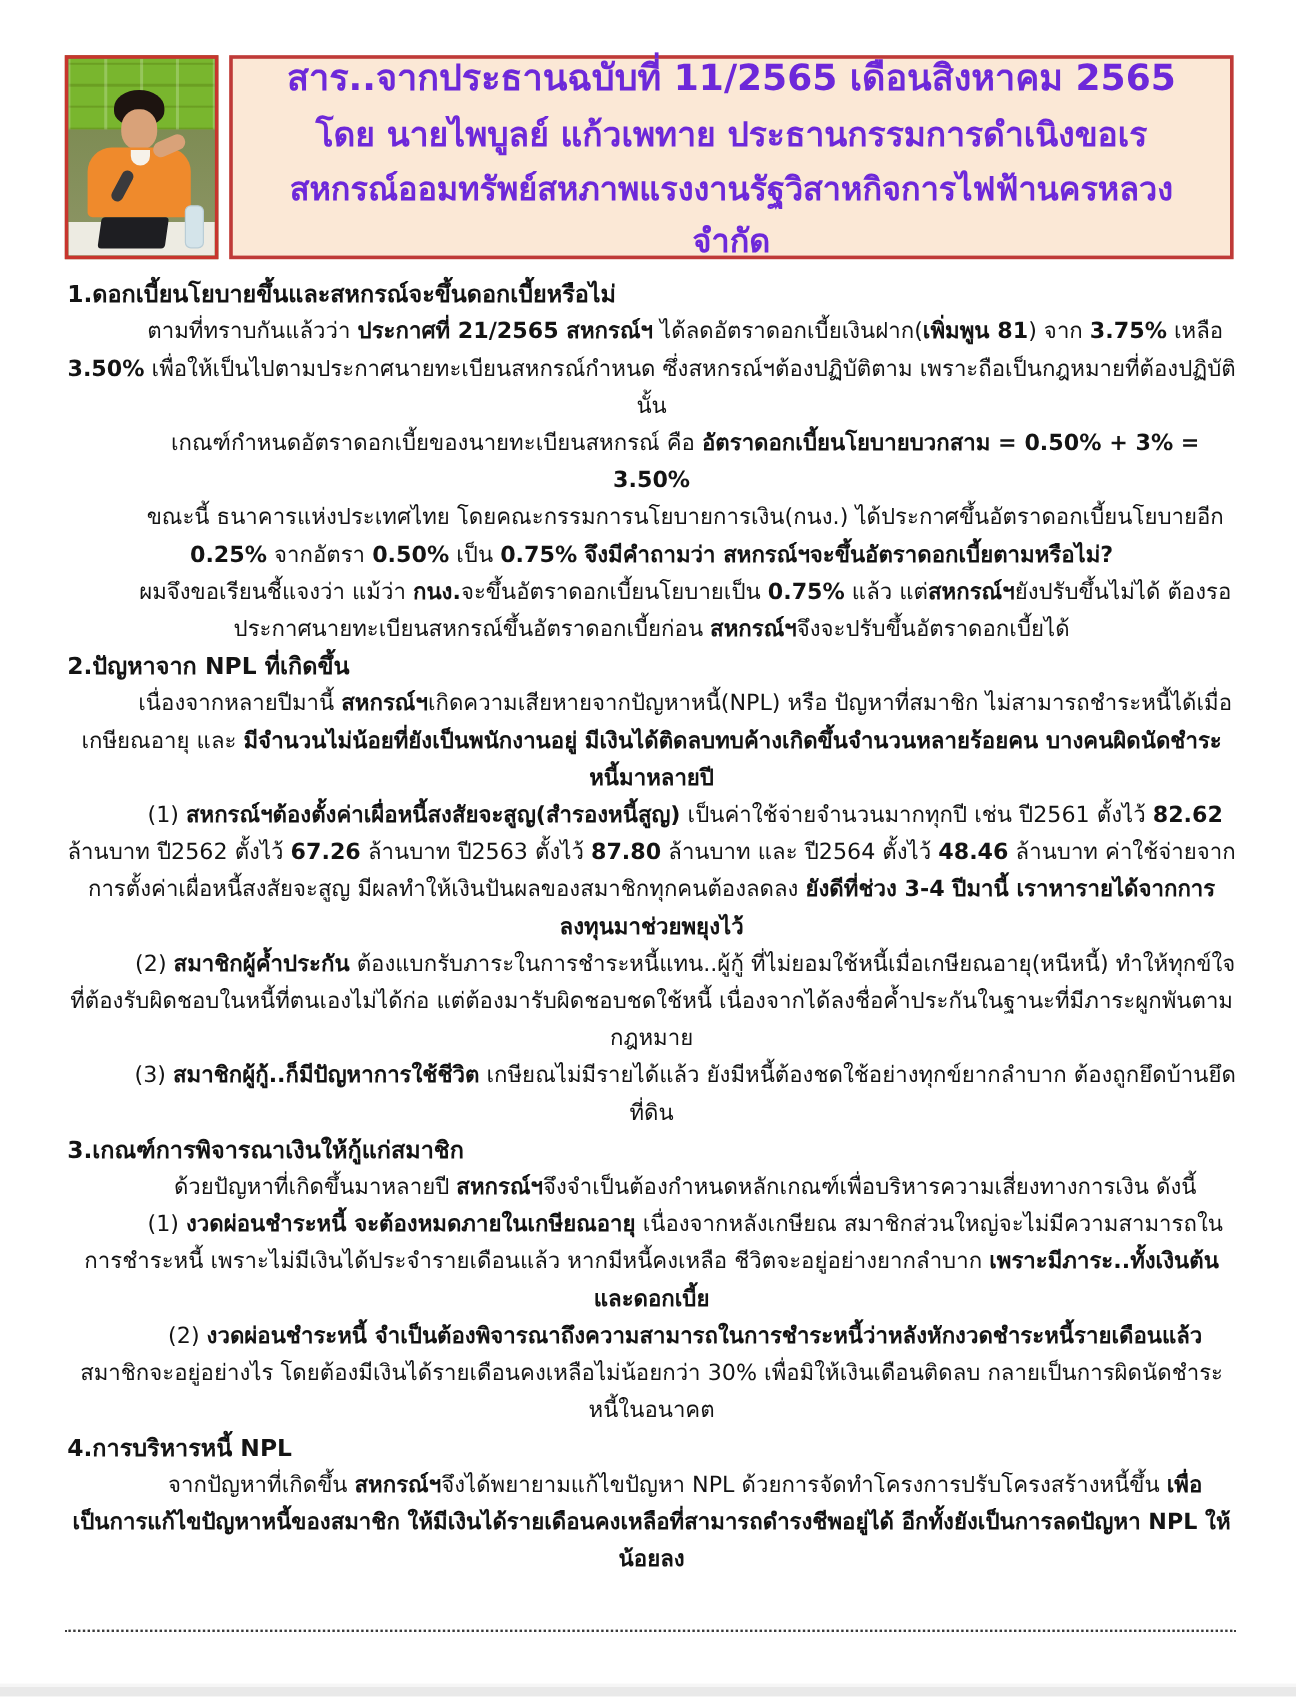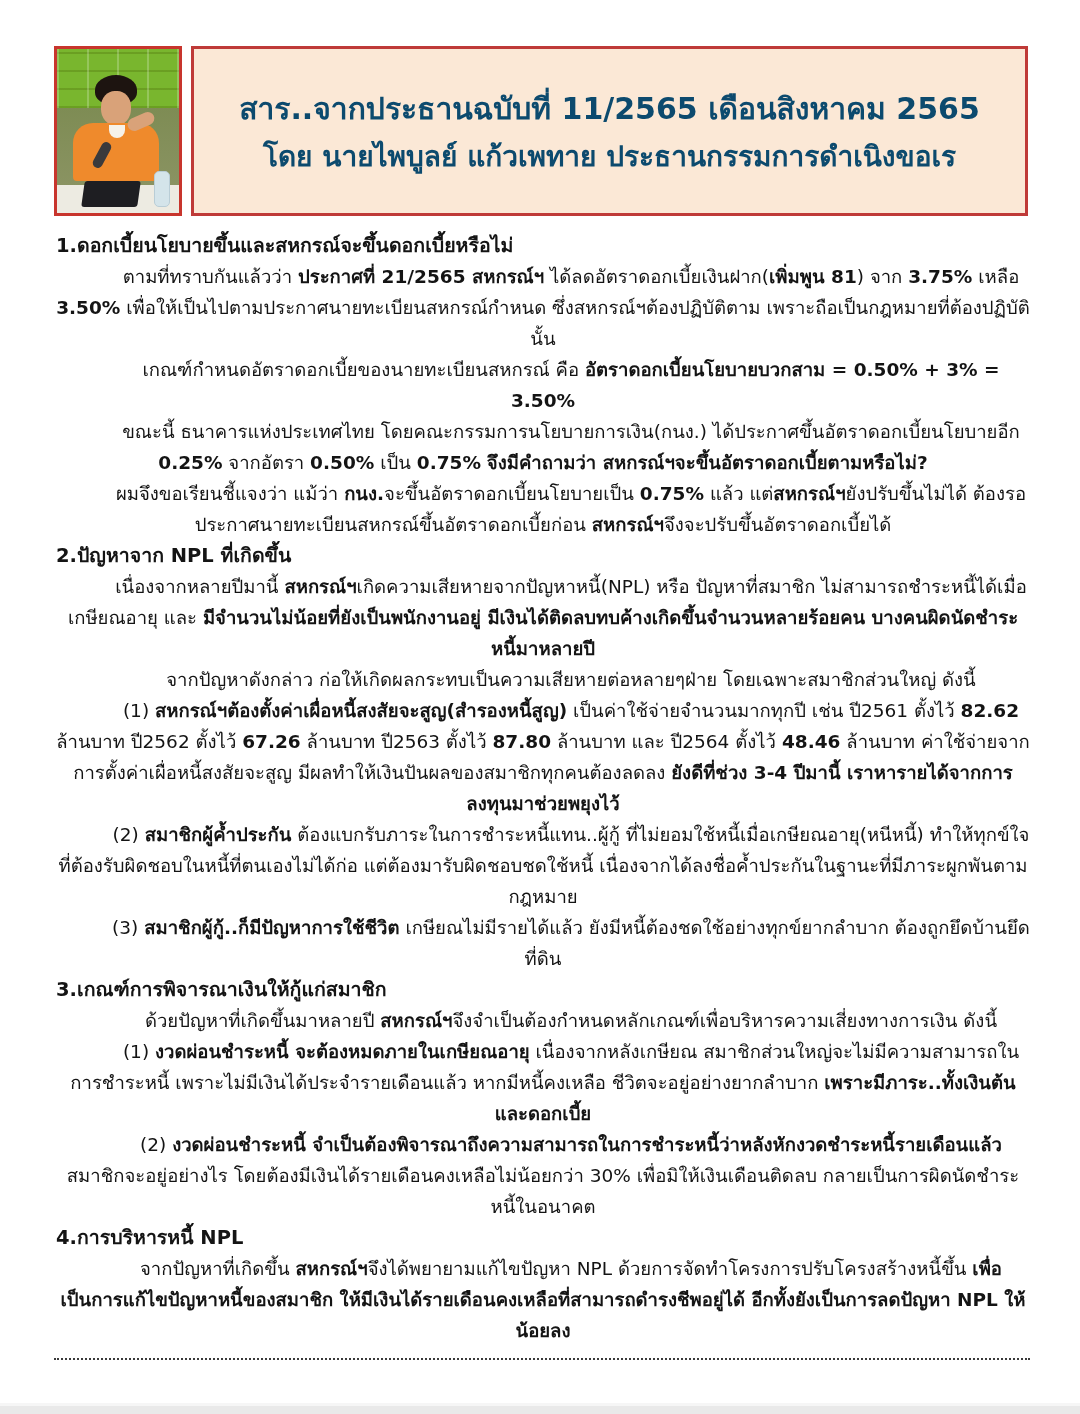--- a/index.html
+++ b/index.html
@@ -23,21 +23,21 @@
   .ph-table{position:absolute;bottom:0;left:0;right:0;height:17%;background:#edebe2;}
   .ph-hair{position:absolute;left:38px;top:26px;width:42px;height:30px;border-radius:50% 50% 42% 42%;background:#1d1410;}
   .ph-face{position:absolute;left:44px;top:42px;width:30px;height:34px;border-radius:46%;background:#d9a279;}
   .ph-shirt{position:absolute;left:16px;top:74px;width:86px;height:58px;border-radius:20px 20px 4px 4px;background:#ef8a2c;}
   .ph-collar{position:absolute;left:52px;top:76px;width:16px;height:13px;background:#f6f2ea;border-radius:0 0 8px 8px;}
   .ph-arm{position:absolute;left:70px;top:66px;width:28px;height:13px;background:#d9a279;border-radius:7px;transform:rotate(-24deg);}
   .ph-mic{position:absolute;left:40px;top:92px;width:10px;height:28px;background:#3a3a3c;border-radius:5px;transform:rotate(28deg);}
   .ph-laptop{position:absolute;left:26px;bottom:6px;width:56px;height:26px;background:#1e1e22;border-radius:3px;transform:skewX(-8deg);}
   .ph-bottle{position:absolute;right:9px;bottom:6px;width:14px;height:34px;background:#d4e4ea;border:1px solid #b9cdd6;border-radius:5px;}
   .title-box{
-    flex:1;border:3px solid #bf3a38;background:#fbe8d6;color:#0c4a6e;
+    flex:1;border:3px solid #bf3a38;background:#fbe8d6;color:#6d28d9;
     display:flex;flex-direction:column;justify-content:center;align-items:center;
     gap:2px;font-weight:bold;text-align:center;padding:6px 24px;box-sizing:border-box;
   }
   .tl1{font-size:30px;}
   .tl2{font-size:28px;}
   .tl3{font-size:27px;}
   
   .bodytext{
     position:absolute;top:230px;left:56px;right:50px;
     font-size:18.5px;line-height:31px;
@@ -74,32 +74,32 @@
       <div class="ph-shirt"></div>
       <div class="ph-collar"></div>
       <div class="ph-arm"></div>
       <div class="ph-mic"></div>
       <div class="ph-laptop"></div>
       <div class="ph-bottle"></div>
     </div>
     <div class="title-box">
       <div class="tl1">สาร..จากประธานฉบับที่ 11/2565 เดือนสิงหาคม 2565</div>
       <div class="tl2">โดย นายไพบูลย์  แก้วเพทาย ประธานกรรมการดำเนิงขอเร</div>
+      <div class="tl3">สหกรณ์ออมทรัพย์สหภาพแรงงานรัฐวิสาหกิจการไฟฟ้านครหลวงจำกัด</div>
     </div>
   </div>
 
   <div class="bodytext" id="newsletter-body">
       <div class="sec-heading">1.ดอกเบี้ยนโยบายขึ้นและสหกรณ์จะขึ้นดอกเบี้ยหรือไม่</div>
       <p class="para"><span>ตามที่ทราบกันแล้วว่า  </span><span class="b">ประกาศที่ 21/2565  สหกรณ์ฯ</span><span> ได้ลดอัตราดอกเบี้ยเงินฝาก(</span><span class="b">เพิ่มพูน 81</span><span>) จาก </span><span class="b">3.75%</span><span> เหลือ </span><span class="b">3.50%</span><span> เพื่อให้เป็นไปตามประกาศนายทะเบียนสหกรณ์กำหนด ซึ่งสหกรณ์ฯต้องปฏิบัติตาม เพราะถือเป็นกฎหมายที่ต้องปฏิบัตินั้น</span></p>
       <p class="para"><span>เกณฑ์กำหนดอัตราดอกเบี้ยของนายทะเบียนสหกรณ์ คือ </span><span class="b">อัตราดอกเบี้ยนโยบายบวกสาม = 0.50% + 3% = 3.50%</span></p>
       <p class="para"><span>ขณะนี้ ธนาคารแห่งประเทศไทย  โดยคณะกรรมการนโยบายการเงิน(กนง.) ได้ประกาศขึ้นอัตราดอกเบี้ยนโยบายอีก </span><span class="b">0.25%</span><span> จากอัตรา </span><span class="b">0.50%</span><span> เป็น </span><span class="b">0.75%</span><span>  </span><span class="b">จึงมีคำถามว่า สหกรณ์ฯจะขึ้นอัตราดอกเบี้ยตามหรือไม่?</span></p>
       <p class="para"><span>ผมจึงขอเรียนชี้แจงว่า แม้ว่า </span><span class="b">กนง.</span><span>จะขึ้นอัตราดอกเบี้ยนโยบายเป็น </span><span class="b">0.75%</span><span> แล้ว แต่</span><span class="b">สหกรณ์ฯ</span><span>ยังปรับขึ้นไม่ได้ ต้องรอประกาศนายทะเบียนสหกรณ์ขึ้นอัตราดอกเบี้ยก่อน  </span><span class="b">สหกรณ์ฯ</span><span>จึงจะปรับขึ้นอัตราดอกเบี้ยได้</span></p>
       <div class="sec-heading">2.ปัญหาจาก NPL ที่เกิดขึ้น</div>
       <p class="para"><span>เนื่องจากหลายปีมานี้ </span><span class="b">สหกรณ์ฯ</span><span>เกิดความเสียหายจากปัญหาหนี้(NPL) หรือ ปัญหาที่สมาชิก ไม่สามารถชำระหนี้ได้เมื่อเกษียณอายุ และ </span><span class="b">มีจำนวนไม่น้อยที่ยังเป็นพนักงานอยู่ มีเงินได้ติดลบทบค้างเกิดขึ้นจำนวนหลายร้อยคน บางคนผิดนัดชำระหนี้มาหลายปี</span></p>
-      <p class="para"><span>จากปัญหาดังกล่าว ก่อให้เกิดผลกระทบเป็นความเสียหายต่อหลายๆฝ่าย โดยเฉพาะสมาชิกส่วนใหญ่ ดังนี้</span></p>
       <p class="para"><span>(1) </span><span class="b">สหกรณ์ฯต้องตั้งค่าเผื่อหนี้สงสัยจะสูญ(สำรองหนี้สูญ)</span><span> เป็นค่าใช้จ่ายจำนวนมากทุกปี เช่น ปี2561 ตั้งไว้ </span><span class="b">82.62</span><span> ล้านบาท ปี2562 ตั้งไว้ </span><span class="b">67.26</span><span> ล้านบาท ปี2563 ตั้งไว้ </span><span class="b">87.80</span><span> ล้านบาท และ ปี2564 ตั้งไว้ </span><span class="b">48.46</span><span> ล้านบาท ค่าใช้จ่ายจากการตั้งค่าเผื่อหนี้สงสัยจะสูญ มีผลทำให้เงินปันผลของสมาชิกทุกคนต้องลดลง </span><span class="b">ยังดีที่ช่วง 3-4 ปีมานี้ เราหารายได้จากการลงทุนมาช่วยพยุงไว้</span></p>
       <p class="para"><span>(2) </span><span class="b">สมาชิกผู้ค้ำประกัน</span><span> ต้องแบกรับภาระในการชำระหนี้แทน..ผู้กู้ ที่ไม่ยอมใช้หนี้เมื่อเกษียณอายุ(หนีหนี้) ทำให้ทุกข์ใจที่ต้องรับผิดชอบในหนี้ที่ตนเองไม่ได้ก่อ แต่ต้องมารับผิดชอบชดใช้หนี้ เนื่องจากได้ลงชื่อค้ำประกันในฐานะที่มีภาระผูกพันตามกฎหมาย</span></p>
       <p class="para"><span>(3) </span><span class="b">สมาชิกผู้กู้..ก็มีปัญหาการใช้ชีวิต</span><span> เกษียณไม่มีรายได้แล้ว ยังมีหนี้ต้องชดใช้อย่างทุกข์ยากลำบาก ต้องถูกยึดบ้านยึดที่ดิน</span></p>
       <div class="sec-heading">3.เกณฑ์การพิจารณาเงินให้กู้แก่สมาชิก</div>
       <p class="para"><span>ด้วยปัญหาที่เกิดขึ้นมาหลายปี </span><span class="b">สหกรณ์ฯ</span><span>จึงจำเป็นต้องกำหนดหลักเกณฑ์เพื่อบริหารความเสี่ยงทางการเงิน ดังนี้</span></p>
       <p class="para"><span>(1) </span><span class="b">งวดผ่อนชำระหนี้ </span><span class="b i">จะต้องหมดภายในเกษียณอายุ</span><span> เนื่องจากหลังเกษียณ สมาชิกส่วนใหญ่จะไม่มีความสามารถในการชำระหนี้ เพราะไม่มีเงินได้ประจำรายเดือนแล้ว หากมีหนี้คงเหลือ ชีวิตจะอยู่อย่างยากลำบาก </span><span class="b">เพราะมีภาระ..ทั้งเงินต้นและดอกเบี้ย</span></p>
       <p class="para"><span>(2) </span><span class="b">งวดผ่อนชำระหนี้ </span><span class="b i">จำเป็นต้องพิจารณาถึงความสามารถในการชำระหนี้ว่าหลังหักงวดชำระหนี้รายเดือนแล้ว</span><span> สมาชิกจะอยู่อย่างไร โดยต้องมีเงินได้รายเดือนคงเหลือไม่น้อยกว่า 30% เพื่อมิให้เงินเดือนติดลบ กลายเป็นการผิดนัดชำระหนี้ในอนาคต</span></p>
       <div class="sec-heading">4.การบริหารหนี้ NPL</div>
       <p class="para"><span>จากปัญหาที่เกิดขึ้น </span><span class="b">สหกรณ์ฯ</span><span>จึงได้พยายามแก้ไขปัญหา NPL  ด้วยการจัดทำโครงการปรับโครงสร้างหนี้ขึ้น </span><span class="b">เพื่อเป็นการแก้ไขปัญหาหนี้ของสมาชิก ให้มีเงินได้รายเดือนคงเหลือที่สามารถดำรงชีพอยู่ได้ อีกทั้งยังเป็นการลดปัญหา NPL ให้น้อยลง</span></p>
     </div>

